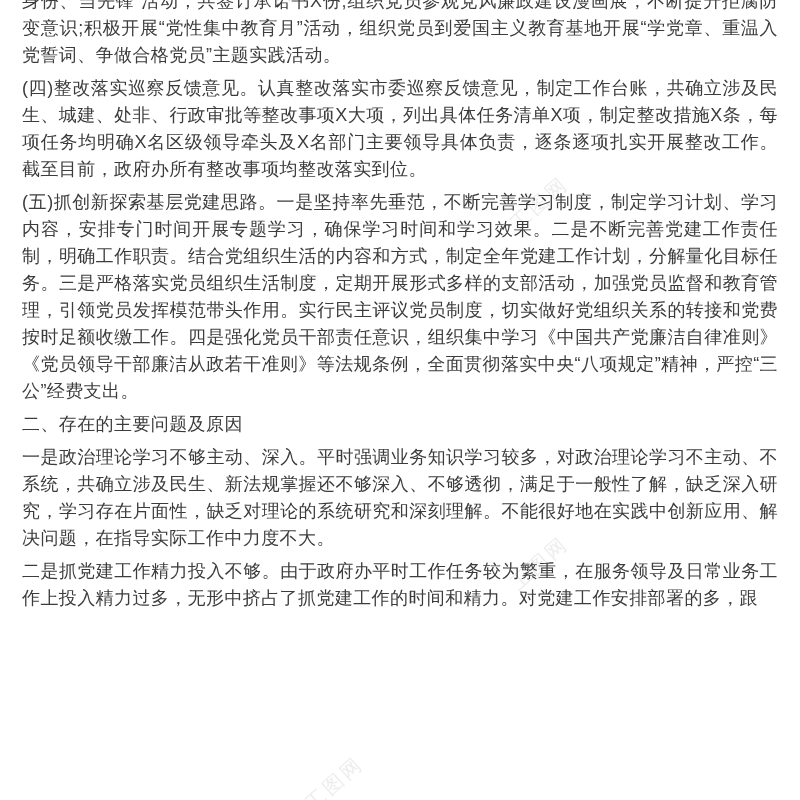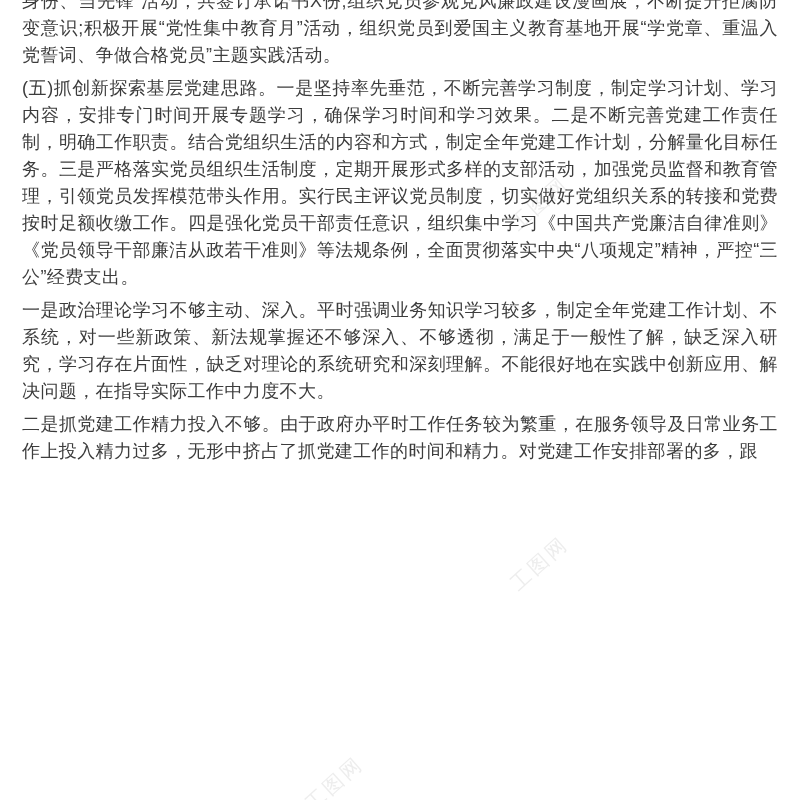--- a/index.html
+++ b/index.html
@@ -55,18 +55,20 @@
 <body>
 
 <div class="page">
 
   <span class="watermark wm-1">工图网</span>
   <span class="watermark wm-2">工图网</span>
   <span class="watermark wm-3">工图网</span>
 
   <div class="content">
     <p>身份、当先锋”活动，共签订承诺书X份;组织党员参观党风廉政建设漫画展，不断提升拒腐防变意识;积极开展“党性集中教育月”活动，组织党员到爱国主义教育基地开展“学党章、重温入党誓词、争做合格党员”主题实践活动。</p>
+    <p>(四)整改落实巡察反馈意见。认真整改落实市委巡察反馈意见，制定工作台账，共确立涉及民生、城建、处非、行政审批等整改事项X大项，列出具体任务清单X项，制定整改措施X条，每项任务均明确X名区级领导牵头及X名部门主要领导具体负责，逐条逐项扎实开展整改工作。截至目前，政府办所有整改事项均整改落实到位。</p>
     <p>(五)抓创新探索基层党建思路。一是坚持率先垂范，不断完善学习制度，制定学习计划、学习内容，安排专门时间开展专题学习，确保学习时间和学习效果。二是不断完善党建工作责任制，明确工作职责。结合党组织生活的内容和方式，制定全年党建工作计划，分解量化目标任务。三是严格落实党员组织生活制度，定期开展形式多样的支部活动，加强党员监督和教育管理，引领党员发挥模范带头作用。实行民主评议党员制度，切实做好党组织关系的转接和党费按时足额收缴工作。四是强化党员干部责任意识，组织集中学习《中国共产党廉洁自律准则》《党员领导干部廉洁从政若干准则》等法规条例，全面贯彻落实中央“八项规定”精神，严控“三公”经费支出。</p>
-    <p>一是政治理论学习不够主动、深入。平时强调业务知识学习较多，制定全年党建工作计划、不系统，对一些新政策、新法规掌握还不够深入、不够透彻，满足于一般性了解，缺乏深入研究，学习存在片面性，缺乏对理论的系统研究和深刻理解。不能很好地在实践中创新应用、解决问题，在指导实际工作中力度不大。</p>
+    <p class="heading">二、存在的主要问题及原因</p>
+    <p>一是政治理论学习不够主动、深入。平时强调业务知识学习较多，对政治理论学习不主动、不系统，共确立涉及民生、新法规掌握还不够深入、不够透彻，满足于一般性了解，缺乏深入研究，学习存在片面性，缺乏对理论的系统研究和深刻理解。不能很好地在实践中创新应用、解决问题，在指导实际工作中力度不大。</p>
     <p>二是抓党建工作精力投入不够。由于政府办平时工作任务较为繁重，在服务领导及日常业务工作上投入精力过多，无形中挤占了抓党建工作的时间和精力。对党建工作安排部署的多，跟</p>
   </div>
 
 </div>
 
 </body></html>

